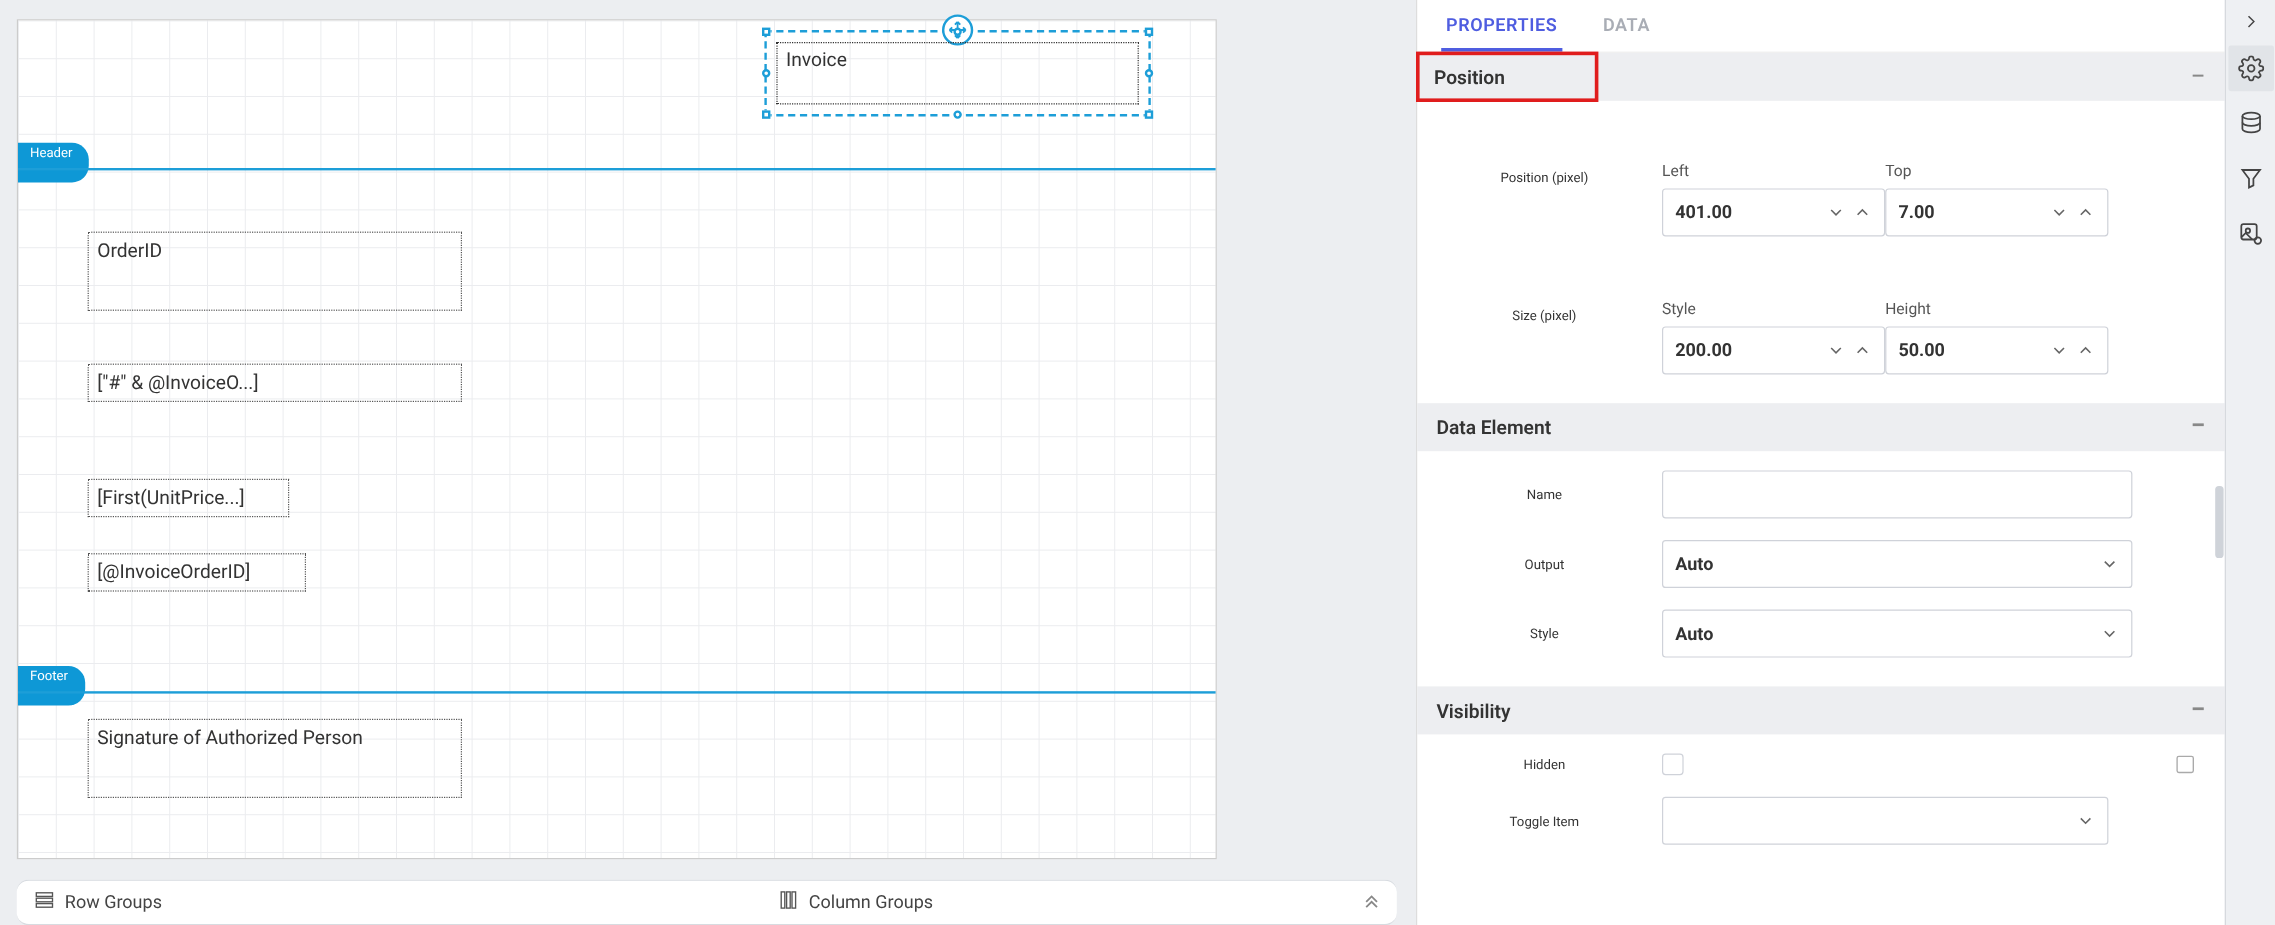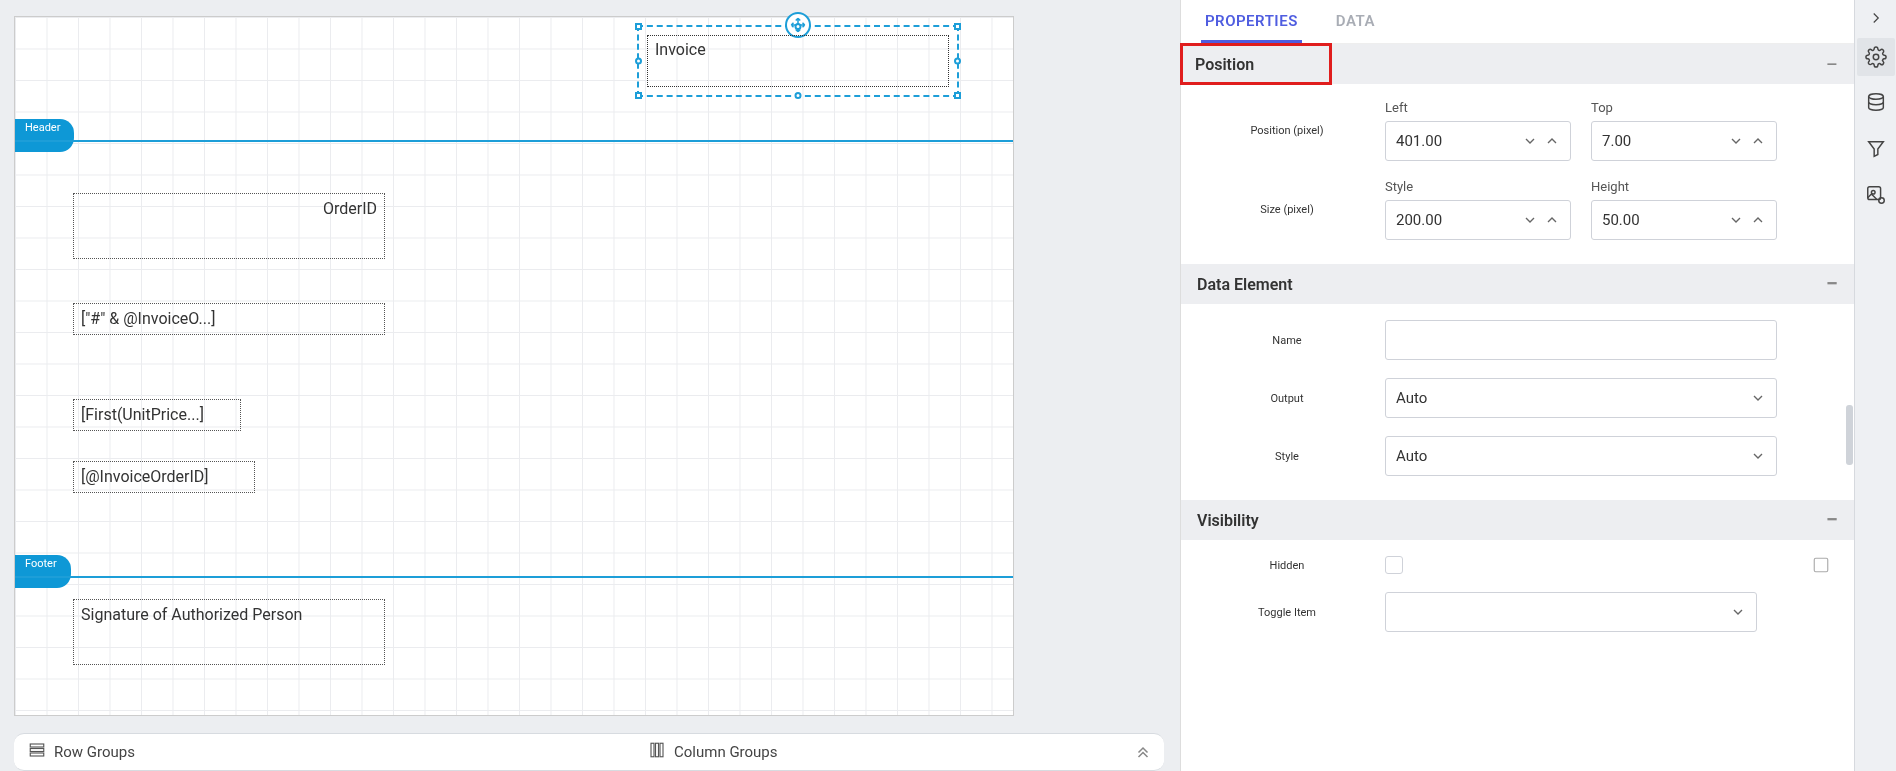--- a/index.html
+++ b/index.html
@@ -58,25 +58,25 @@
     padding:0 16px;font-size:16px;color:#333;font-weight:600;}
   .sect-hdr .minus{font-size:22px;color:#888;line-height:0;}
   .sect-hdr.hl{outline:3px solid #e01d1d;outline-offset:-2px;width:150px;padding:0 14px;}
   .sect-hdr-row{display:flex;align-items:center;background:#edeef1;height:40px;}
   .sect-hdr-row .minus{margin-left:auto;padding-right:16px;font-size:22px;color:#888;}
 
   .sect-body{padding:16px 24px 24px;}
   .row{display:flex;align-items:center;margin-bottom:18px;}
   .row:last-child{margin-bottom:0;}
   .lbl{flex:0 0 180px;text-align:center;padding-right:16px;font-size:11px;color:#333;}
-  .cell{display:flex;gap:20px;flex:1;}
+  .cell{display:flex;flex:1;margin-top:36px;}
   .field{display:flex;flex-direction:column;gap:6px;}
   .field .cap{font-size:13px;color:#555;}
   .spin,.select,.textin{height:40px;border:1px solid #cfd2d9;border-radius:3px;background:#fff;display:flex;align-items:center;
-    padding:0 10px;font-size:15px;color:#333;}
+    padding:0 10px;font-size:15px;color:#333;font-weight:bold;}
   .spin{justify-content:space-between;width:186px;}
   .spin .arrows{display:flex;gap:6px;}
   .spin .arrows svg,.select svg{width:16px;height:16px;stroke:#666;fill:none;stroke-width:2;}
   .select{justify-content:space-between;width:392px;}
   .textin{width:392px;}
   .chk{width:18px;height:18px;border:1px solid #cfd2d9;border-radius:3px;display:inline-block;}
   .fx{width:18px;height:18px;margin-left:auto;}
   .fx svg{width:18px;height:18px;stroke:#aaa;fill:none;stroke-width:1.5;}
   .scroll-ind{position:absolute;right:43px;top:405px;width:7px;height:60px;background:#cfd3d9;border-radius:3px;}
 </style>
@@ -102,21 +102,21 @@
         <span class="handle mid" style="left:50%;top:-4px;transform:translateX(-50%)"></span>
         <span class="handle mid" style="left:50%;bottom:-4px;transform:translateX(-50%)"></span>
         <span class="handle mid" style="left:-4px;top:50%;transform:translateY(-50%)"></span>
         <span class="handle mid" style="right:-4px;top:50%;transform:translateY(-50%)"></span>
         <div class="sel-inner">Invoice</div>
       </div>
 
       <div class="band-label header-tag">Header</div>
       <div class="band-rule header-rule"></div>
 
-      <div class="tb" style="left:58px;top:176px;width:312px;height:66px;text-align:right;">OrderID</div>
+      <div class="tb" style="left:58px;top:176px;width:312px;height:66px;">OrderID</div>
       <div class="tb" style="left:58px;top:286px;width:312px;height:32px;">["#" &amp; @InvoiceO...]</div>
       <div class="tb" style="left:58px;top:382px;width:168px;height:32px;">[First(UnitPrice...]</div>
       <div class="tb" style="left:58px;top:444px;width:182px;height:32px;">[@InvoiceOrderID]</div>
 
       <div class="band-label footer-tag">Footer</div>
       <div class="band-rule footer-rule"></div>
 
       <div class="tb" style="left:58px;top:582px;width:312px;height:66px;">Signature of Authorized Person</div>
     </div>
 

